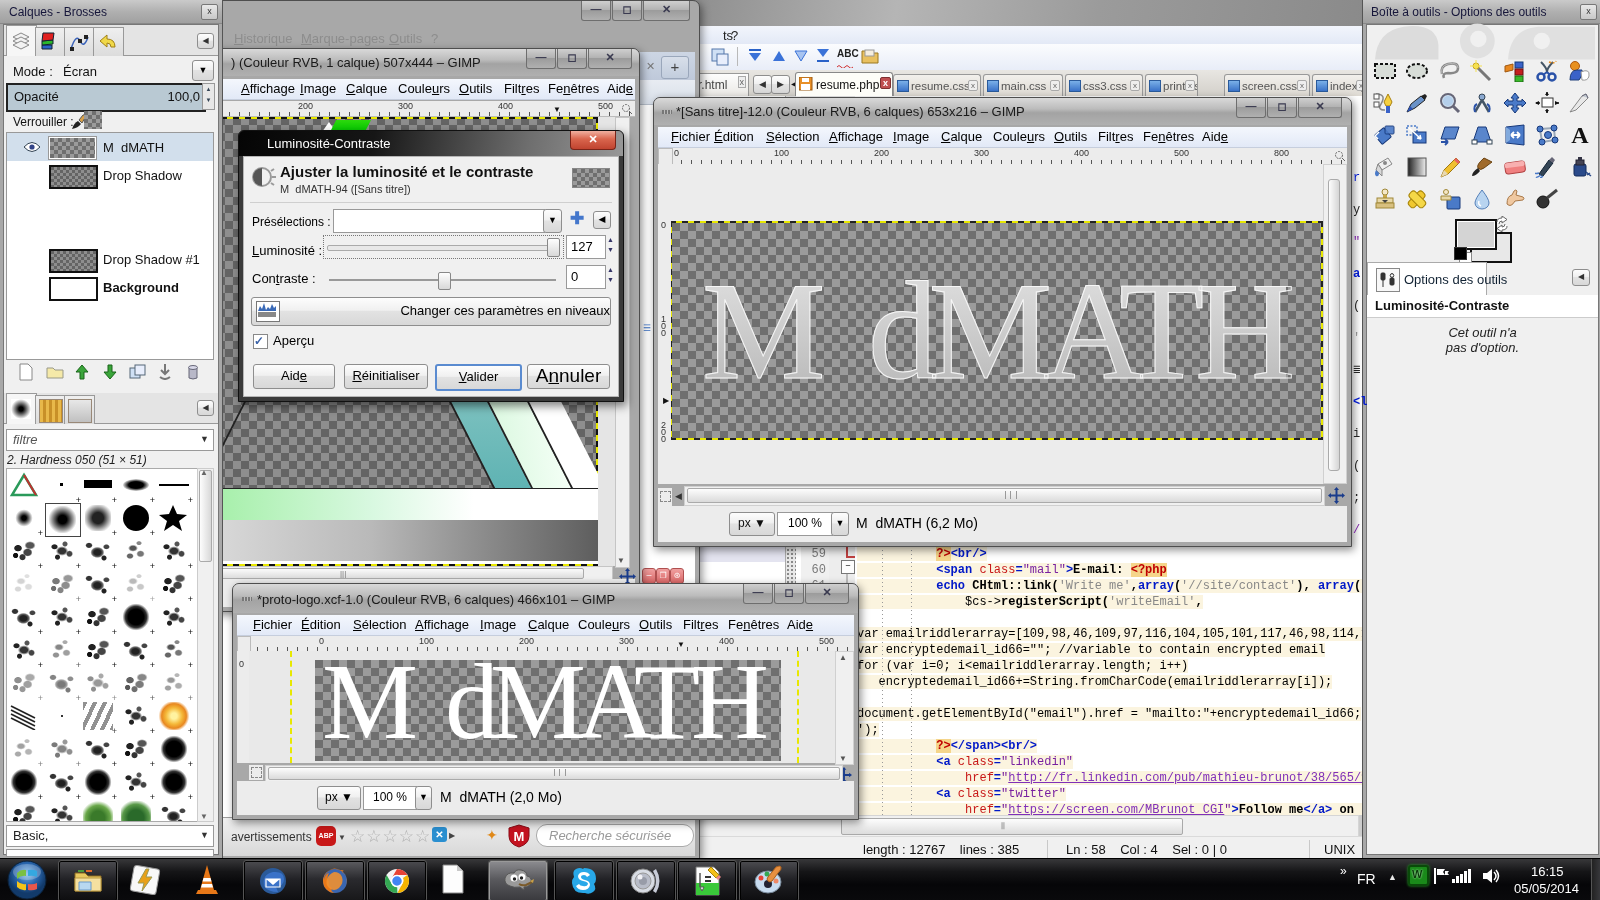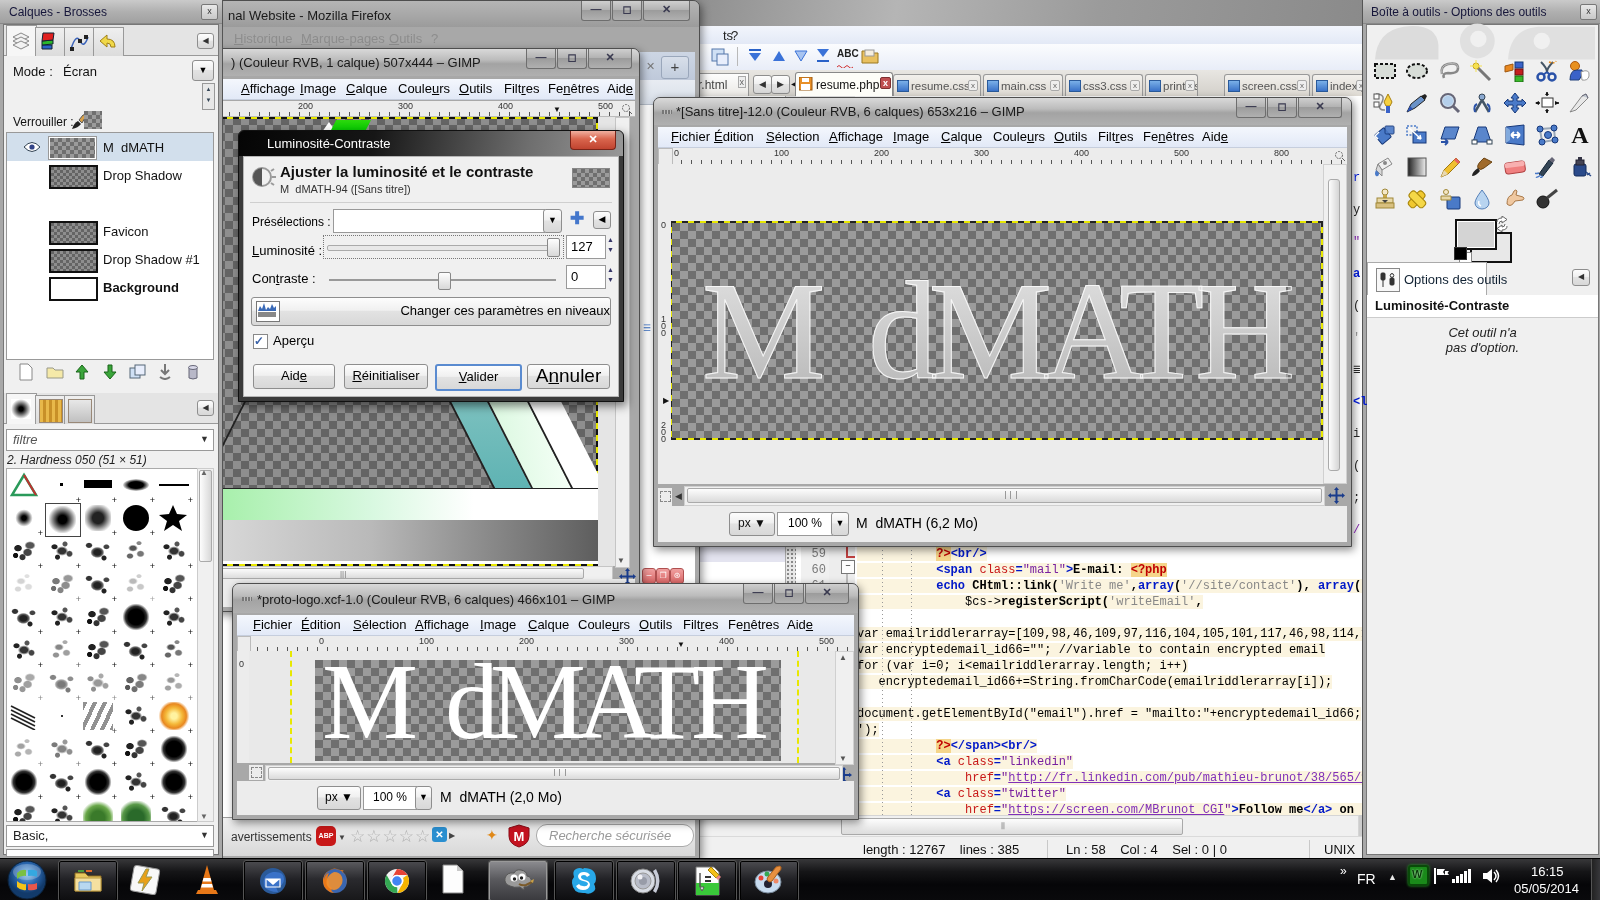--- a/index.html
+++ b/index.html
@@ -179,23 +179,20 @@
   <div class="abs" style="left:0;top:836px;right:0;height:24px;background:#f0f0f0;border-top:1px solid #dadada;font-size:13px;color:#111;">
         <i style="position:absolute;left:352px;top:3px;width:1px;height:18px;background:#c8c8c8;"></i>
         <i style="position:absolute;left:614px;top:3px;width:1px;height:18px;background:#c8c8c8;"></i>
     <span style="position:absolute;left:168px;top:5px;">length : 12767&nbsp;&nbsp;&nbsp;&nbsp;lines : 385</span>
     <span style="position:absolute;left:371px;top:5px;">Ln : 58&nbsp;&nbsp;&nbsp;&nbsp;Col : 4&nbsp;&nbsp;&nbsp;&nbsp;Sel : 0 | 0</span>
     <span style="position:absolute;left:629px;top:5px;">UNIX</span>
   </div>
 </div>
 
 <div id="firefox" class="win" style="left:218px;top:0;width:480px;height:858px;border-radius:0 7px 0 0;">
-  <div class="tbar" style="height:26px;background:linear-gradient(#b5b5b5,#a6a6a6 60%,#9b9b9b);">
-    <span class="ttl" style="left:9px;top:7px;">nal Website - Mozilla Firefox</span>
-  </div>
   <div class="wbtns" style="right:8px;">
     <div class="wb">—</div>
         <div class="wb">◻</div>
         <div class="wb" style="width:45px;">✕</div>
   </div>
   <div class="abs" style="left:4px;top:30px;right:4px;height:21px;font-size:13px;color:#8d8d8d;">
     <span style="position:absolute;left:11px;"><u>H</u>istorique</span>
     <span style="position:absolute;left:78px;"><u>M</u>arque-pages</span>
     <span style="position:absolute;left:166px;"><u>O</u>utils</span>
     <span style="position:absolute;left:208px;">?</span>
@@ -545,20 +542,24 @@
       <svg style="position:absolute;left:3px;top:3px;" width="22" height="22" viewBox="0 0 22 22">
             <path d="M18 16 Q18 8 10 8 L10 4 L3 10 L10 16 L10 12 Q14 12 14 16 Z" fill="#f0d848" stroke="#a08018"></path>
           </svg>
     </div>
     <div class="gbtn abs" style="left:193px;top:8px;width:15px;height:14px;font-size:8px;color:#333;text-align:center;line-height:13px;">◀</div>
 
     <span class="abs" style="left:9px;top:39px;font-size:13px;color:#111;">Mode :</span>
     <span class="abs" style="left:59px;top:39px;font-size:13px;color:#111;">Écran</span>
     <div class="gbtn abs" style="left:188px;top:35px;width:20px;height:19px;text-align:center;font-size:9px;line-height:18px;">▼</div>
 
+    <div class="abs" style="left:2px;top:58px;width:196px;height:25px;background:#b9c9d3;border:2px solid #222;">
+      <span style="position:absolute;left:6px;top:4px;font-size:13px;color:#111;">Opacité</span>
+      <span style="position:absolute;right:4px;top:4px;font-size:13px;color:#111;">100,0</span>
+    </div>
     <div class="abs" style="left:198px;top:58px;width:11px;height:25px;font-size:6px;color:#345;text-align:center;line-height:11px;background:#e8e8e8;border:1px solid #999;">▲<br>▼</div>
 
     <span class="abs" style="left:9px;top:90px;font-size:12px;color:#111;">Verrouiller :</span>
     <svg class="abs" style="left:66px;top:88px;" width="18" height="18" viewBox="0 0 18 18">
           <path d="M2 16 Q4 10 8 8 L11 11 Q8 15 2 16Z" fill="#222"></path>
           <path d="M9 7 L13 2 Q15 1 16 3 L12 10 Z" fill="#d8a048" stroke="#555"></path>
         </svg>
     <div class="abs checker" style="left:80px;top:86px;width:18px;height:18px;background-size:8px 8px;"></div>
 
     <div class="abs" style="left:2px;top:107px;width:206px;height:226px;background:#fff;border:1px solid #999;">
@@ -566,24 +567,20 @@
         <svg style="position:absolute;left:16px;top:8px;" width="18" height="12" viewBox="0 0 18 12">
               <path d="M1 6 Q9 -3 17 6 Q9 15 1 6Z" fill="#fff" stroke="#345"></path>
               <circle cx="9" cy="6" r="2.6" fill="#348"></circle>
             </svg>
         <div class="abs checker" style="left:42px;top:4px;width:45px;height:20px;background-size:8px 8px;border:1px solid #fff;outline:1px solid #999;"></div>
         <span style="position:absolute;left:96px;top:7px;font-size:13px;color:#111;">M&nbsp; dMATH</span>
       </div>
       <div class="abs" style="left:0;top:28px;right:0;height:28px;">
         <div class="abs checker-d" style="left:42px;top:4px;width:45px;height:20px;background-size:6px 6px;border:2px solid #111;"></div>
         <span style="position:absolute;left:96px;top:7px;font-size:13px;color:#111;">Drop Shadow</span>
-      </div>
-      <div class="abs" style="left:0;top:84px;right:0;height:28px;">
-        <div class="abs checker-d" style="left:42px;top:4px;width:45px;height:20px;background-size:6px 6px;border:2px solid #111;"></div>
-        <span style="position:absolute;left:96px;top:7px;font-size:13px;color:#111;">Favicon</span>
       </div>
       <div class="abs" style="left:0;top:112px;right:0;height:28px;">
         <div class="abs checker-d" style="left:42px;top:4px;width:45px;height:20px;background-size:6px 6px;border:2px solid #111;"></div>
         <span style="position:absolute;left:96px;top:7px;font-size:13px;color:#111;">Drop Shadow #1</span>
       </div>
       <div class="abs" style="left:0;top:140px;right:0;height:28px;">
         <div class="abs" style="left:42px;top:4px;width:45px;height:20px;background:#fff;border:2px solid #111;"></div>
         <span style="position:absolute;left:96px;top:7px;font-size:13px;color:#111;font-weight:bold;">Background</span>
       </div>
     </div>

